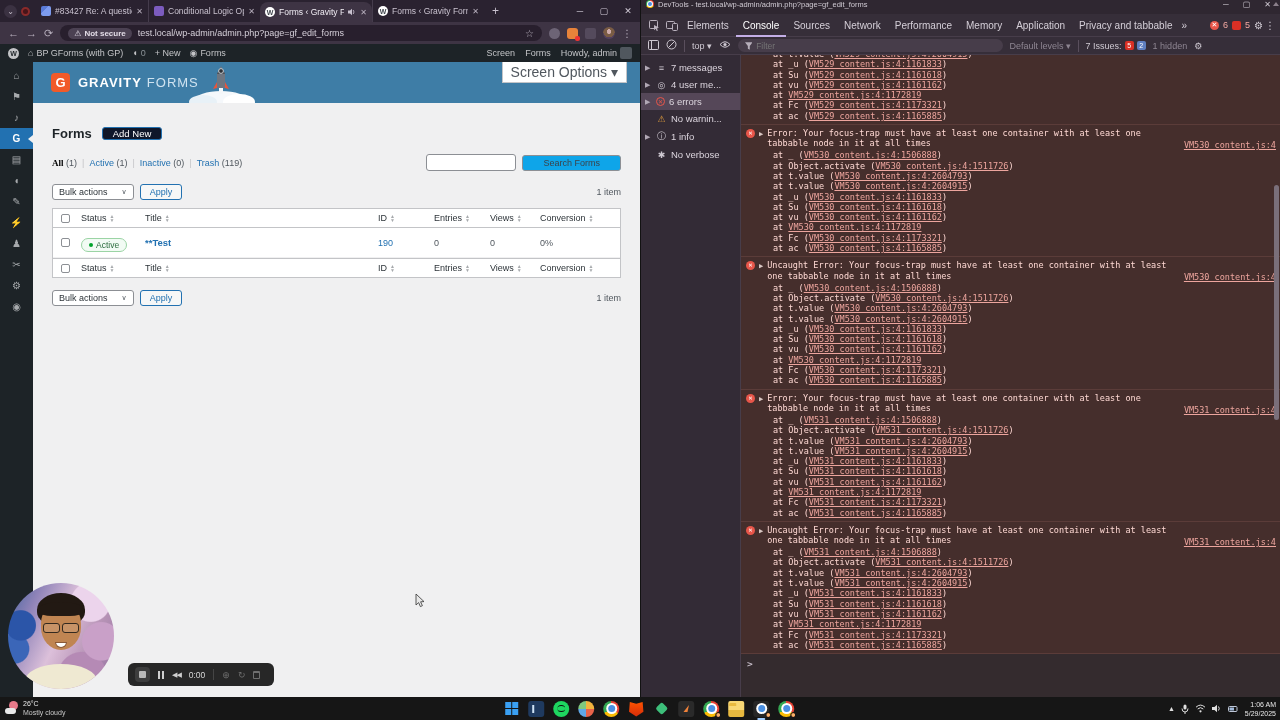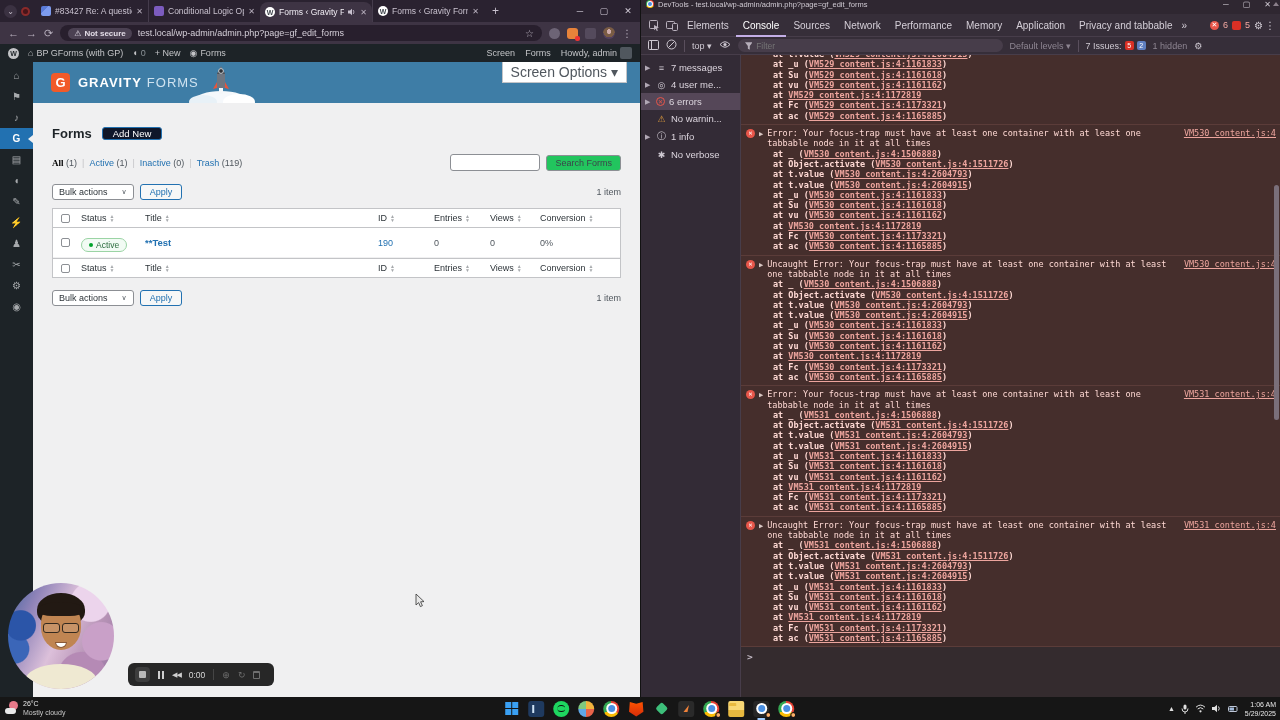--- a/index.html
+++ b/index.html
@@ -76,21 +76,21 @@
   .btn-primary { background:#0f172a; color:#fff; font-size:9.5px; border:1px solid #2271b1; border-radius:3px; padding:0 10px; }
   .filters-row { margin-top:13px; display:flex; align-items:center; justify-content:space-between; }
   .filters { display:flex; font-size:9px; color:#2271b1; }
   .filter-item { white-space:nowrap; }
   .filter-item .fl { color:#2271b1; }
   .filter-item.bold .fl { color:#000; font-weight:bold;font-family:Liberation Serif, serif; }
   .filter-item .fc { color:#50575e; }
   .filter-item:not(:last-child)::after { content:"|"; color:#c3c4c7; margin:0 5px; }
   .search-area { display:flex; gap:6px; align-items:center; }
   .search-input { width:90px; height:17px; border:1px solid #8c8f94; border-radius:3px; background:#fff; font-size:9px; padding:0 4px; }
-  .btn-secondary { background:#22c55e; border:1px solid #8c8f94; color:#3c434a; border-radius:3px; font-size:9px; padding:2px 8px; white-space:nowrap; }
+  .btn-secondary { background:#0ea5e9; border:1px solid #8c8f94; color:#3c434a; border-radius:3px; font-size:9px; padding:2px 20px; white-space:nowrap; }
   .bulk-row { margin-top:13px; display:flex; align-items:center; gap:6px; }
   .select-box { background:#fff; border:1px solid #8c8f94; border-radius:3px; font-size:9px; color:#2c3338;
     padding:2px 6px; display:flex; gap:14px; align-items:center; }
   .select-box .car { color:#50575e; font-size:7px; }
   .btn-apply { background:#f6f7f7; border:1px solid #2271b1; color:#2271b1; border-radius:3px; font-size:9px; padding:2px 9px; }
   .item-count { margin-left:auto; font-size:9px; color:#50575e; }
   .forms-table { margin-top:8px; background:#fff; border:1px solid #c3c4c7; }
   .t-row { display:grid; grid-template-columns:28px 64px 1fr 56px 56px 50px 80px; align-items:center; }
   .t-head { height:19px; border-bottom:1px solid #c3c4c7; }
   .t-foot { height:19px; border-top:1px solid #c3c4c7; }
@@ -190,22 +190,22 @@
   .dt-console { flex:1; position:relative; overflow:hidden; background:#342b2e;
     font-family:"DejaVu Sans Mono", monospace; font-size:8.5px; line-height:10.3px; color:#ffd9d4; }
   .err-block { background:#452e2c; border-bottom:1px solid #5b3c39; padding:3px 4px 3px 5px; }
   .err-block.clipped { margin-top:-9px; }
   .msg-head { display:flex; align-items:flex-start; gap:4px; }
   .msg-icon { width:9px; height:9px; border-radius:50%; background:#e8564a; color:#fff; font-size:6.5px; line-height:9px;
     text-align:center; flex:none; margin-top:1px; }
   .msg-arrow { color:#d8c6c2; font-size:7px; flex:none; margin-top:1px; }
   .msg-text { flex:1; }
   .msg-src { color:#eda59e; text-decoration:underline; white-space:nowrap; flex:none; }
-  .fr { padding-left:27px;font-weight:bold; }
-  .fr a, .msg-src { cursor:pointer; }
+  .fr { padding-left:27px; }
+  .fr a, .msg-src { cursor:pointer;margin-top:12px; }
   .fr-link { color:#eda59e; text-decoration:underline; }
   .prompt-row { padding:5px 0 0 6px; color:#c5bcc7; font-size:9.5px; font-weight:bold; }
   .dt-scrollbar { position:absolute; right:1px; top:185px; width:5px; height:235px; background:#7a6f7a; border-radius:3px; }
   .dt-scroll-up { position:absolute; right:1px; top:2px; width:0; height:0; border-left:3px solid transparent;
     border-right:3px solid transparent; border-bottom:4px solid #8a7f8a; }
 
   
   .taskbar { position:absolute; left:0; top:697px; width:1280px; height:23px; background:#161616; }
   .tb-weather { position:absolute; left:5px; top:2px; display:flex; gap:4px; align-items:center; }
   .tbw-ico { width:14px; height:14px; position:relative; }

